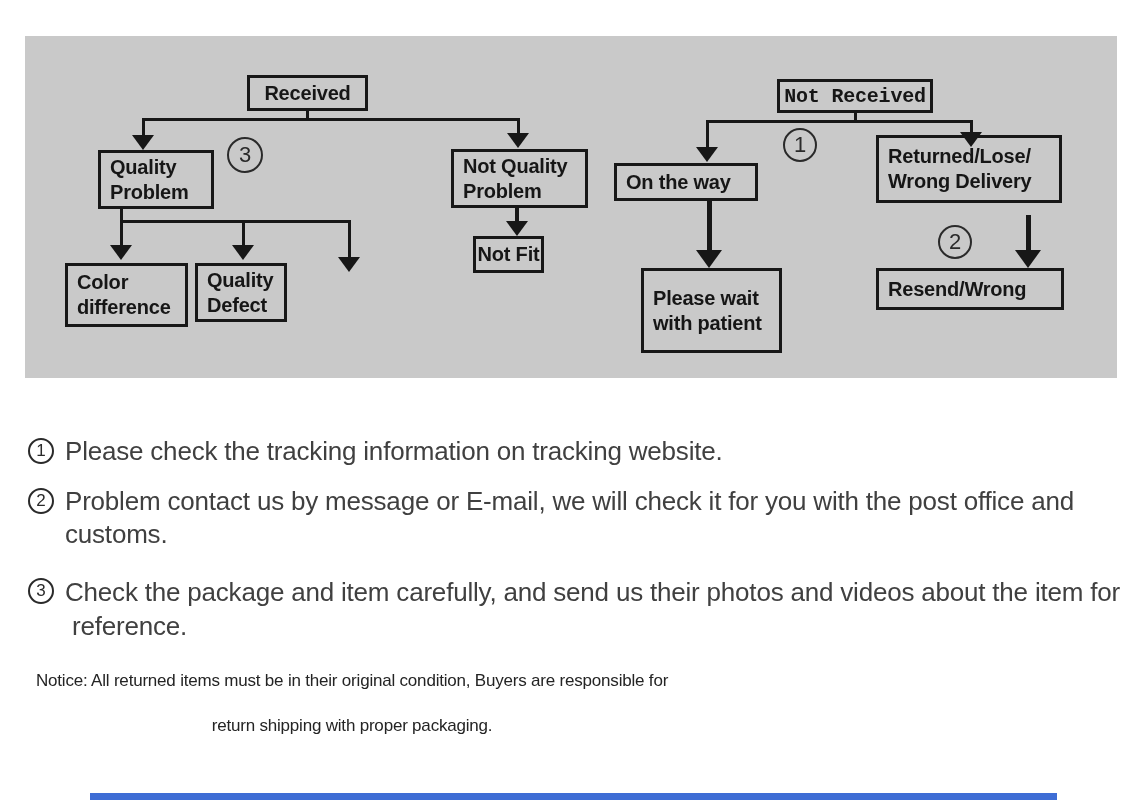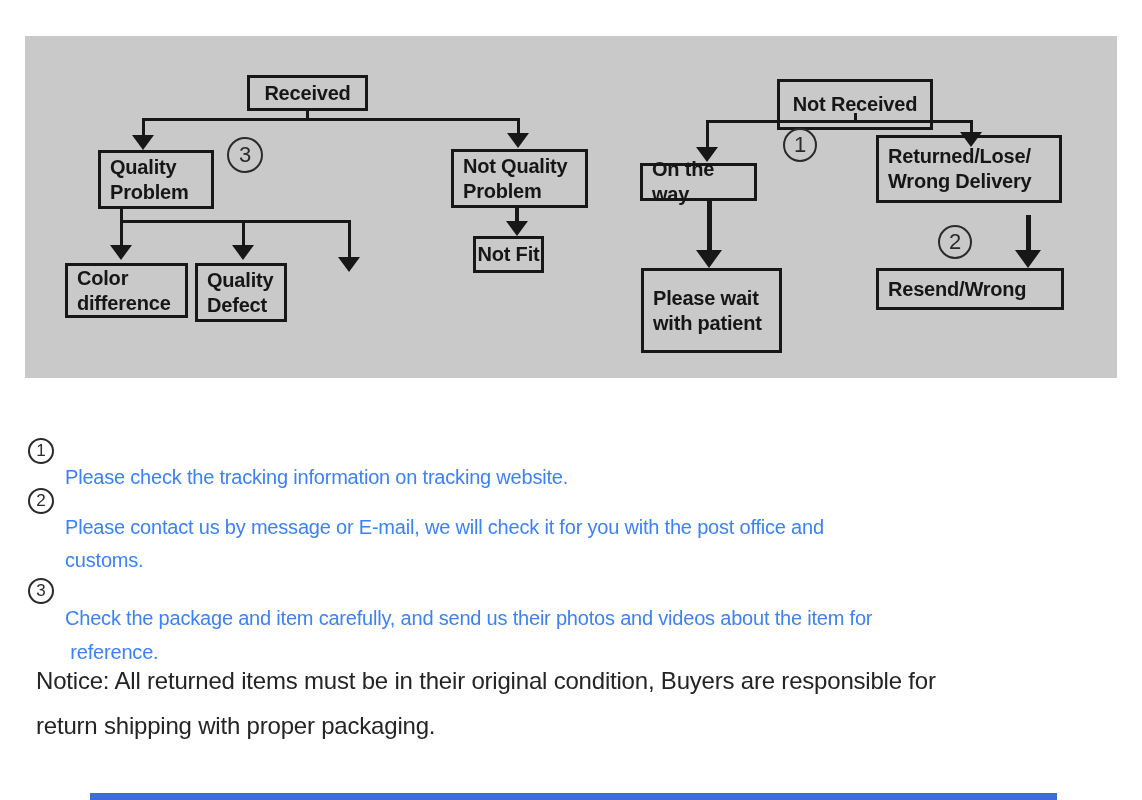--- a/index.html
+++ b/index.html
@@ -31,26 +31,26 @@
 
   .fc-marker { position:absolute; border:2.5px solid #2a2a2a; border-radius:50%;
                color:#2a2a2a; display:flex; align-items:center; justify-content:center;
                font-size:22px; background:transparent; }
 
   
   .note-row { position:absolute; display:flex; align-items:flex-start; gap:11px; }
   .note-circle { flex:0 0 auto; width:26px; height:26px; margin-top:3px;
                  border:2px solid #2a2a2a; border-radius:50%; color:#2a2a2a;
                  font-size:17px; line-height:22px; text-align:center; }
-  .note-text { font-size:20px; line-height:33px; color:#3b82f6;
-               letter-spacing:-0.2px; white-space:pre;margin-top:26px; }
+  .note-text { font-size:26px; line-height:33px; color:#404040;
+               letter-spacing:-0.2px; white-space:pre; }
   .note-text.lh34 { line-height:34px; }
 
-  .notice { position:absolute; left:36px; top:658px; font-size:24px;
-            line-height:45px; color:#242424; letter-spacing:-0.2px; white-space:pre; }
+  .notice { position:absolute; left:36px; top:658px; font-size:17px;
+            line-height:45px; color:#242424; letter-spacing:-0.2px; white-space:pre;text-align:center; }
 
   .bottom-bar { position:absolute; left:90px; top:793px; width:967px; height:7px;
                 background:#3e6dd5; }
 </style>
 </head>
 <body>
 
 <div class="stage">
 
   <div class="panel">
@@ -74,41 +74,41 @@
 
     <div class="v-line" style="left:95px; top:173px; height:14px;"></div>
     <div class="h-line" style="left:95px; top:184px; width:231px;"></div>
     <div class="v-line" style="left:95px; top:184px; height:26px;"></div>
     <div class="arrow-head" style="left:85px; top:209px;"></div>
     <div class="v-line" style="left:217px; top:184px; height:26px;"></div>
     <div class="arrow-head" style="left:207px; top:209px;"></div>
     <div class="v-line" style="left:323px; top:184px; height:38px;"></div>
     <div class="arrow-head" style="left:313px; top:221px;"></div>
 
-    <div class="node" style="left:40px; top:227px; width:123px; height:55px;">Color
+    <div class="node" style="left:40px; top:227px; width:123px; height:64px;">Color
 difference</div>
     <div class="node" style="left:170px; top:227px; width:92px; height:59px;">Quality
 Defect</div>
 
     <div class="v-line" style="left:490px; top:172px; height:15px; width:4px;"></div>
     <div class="arrow-head" style="left:481px; top:185px;"></div>
     <div class="node center" style="left:448px; top:200px; width:71px; height:37px;">Not Fit</div>
 
-    <div class="node center" style="left:752px; top:43px; width:156px; height:51px;">Not Received</div>
+    <div class="node center" style="left:752px; top:43px; width:156px; height:34px;font-family:Liberation Mono, monospace;">Not Received</div>
 
     <div class="v-line" style="left:829px; top:77px; height:10px;"></div>
     <div class="h-line" style="left:681px; top:84px; width:267px;"></div>
     <div class="v-line" style="left:681px; top:84px; height:28px;"></div>
     <div class="arrow-head" style="left:671px; top:111px;"></div>
     <div class="v-line" style="left:945px; top:84px; height:14px;"></div>
     <div class="arrow-head" style="left:935px; top:96px;"></div>
 
     <div class="fc-marker" style="left:758px; top:92px; width:34px; height:34px;">1</div>
 
-    <div class="node" style="left:615px; top:127px; width:117px; height:38px;">On the way</div>
+    <div class="node" style="left:589px; top:127px; width:144px; height:38px;">On the way</div>
 
     <div class="node" style="left:851px; top:99px; width:186px; height:68px;">Returned/Lose/
 Wrong Delivery</div>
 
     <div class="v-line thick" style="left:682px; top:165px; height:51px;"></div>
     <div class="arrow-head big" style="left:671px; top:214px;"></div>
 
     <div class="node" style="left:616px; top:232px; width:141px; height:85px;">Please wait
 with patient</div>
 
@@ -120,21 +120,21 @@
     <div class="node" style="left:851px; top:232px; width:188px; height:42px;">Resend/Wrong</div>
   </div>
 
   <div class="note-row" style="left:28px; top:435px;">
     <span class="note-circle">1</span>
     <div class="note-text">Please check the tracking information on tracking website.</div>
   </div>
 
   <div class="note-row" style="left:28px; top:485px;">
     <span class="note-circle">2</span>
-    <div class="note-text">Please contact us by message or E-mail, we will check it for you with the post office and
+    <div class="note-text">Problem contact us by message or E-mail, we will check it for you with the post office and
 customs.</div>
   </div>
 
   <div class="note-row" style="left:28px; top:575px;">
     <span class="note-circle">3</span>
     <div class="note-text lh34">Check the package and item carefully, and send us their photos and videos about the item for
  reference.</div>
   </div>
 
   <div class="notice">Notice: All returned items must be in their original condition, Buyers are responsible for

